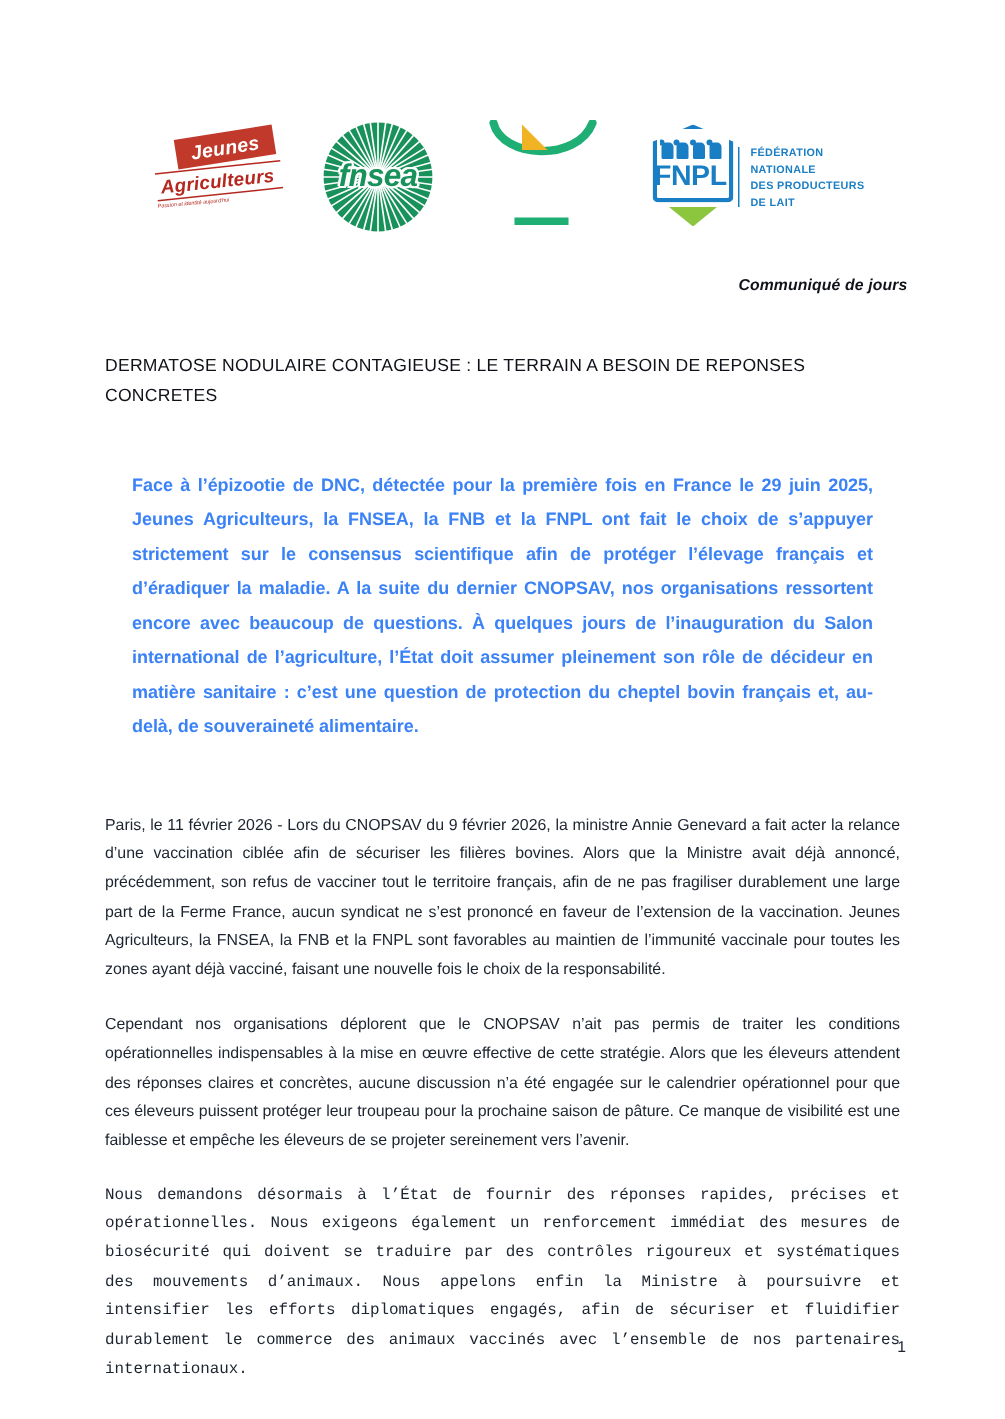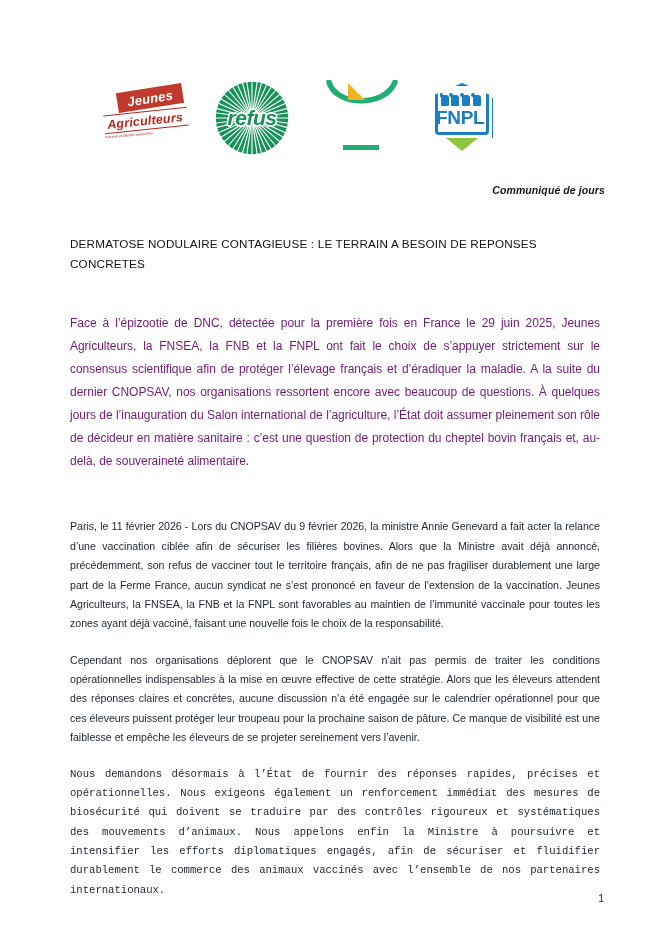--- a/index.html
+++ b/index.html
@@ -253,25 +253,25 @@
   }
   h1.doc-title {
     margin: 0;
     font-size: 11.7px;
     font-weight: normal;
     color: #0e1117;
     line-height: 1.72;
     letter-spacing: 0.18px;
   }
   .lede {
-    margin: 0;
+    margin: 18px;
     margin-top: 38px;
     font-size: 12px;
-    font-weight: normal;
-    color: #701a75;
+    font-weight: bold;
+    color: #3b82f6;
     line-height: 1.92;
     text-align: justify;
     letter-spacing: -0.03px;
   }
   .body-block {
     margin-top: 44px;
   }
   p.para {
     margin: 2px 0 17px 0;
     font-size: 10.6px;
@@ -348,21 +348,21 @@
               <line x1="50" y1="50" x2="8" y2="24"></line>
             <line x1="50" y1="50" x2="12.5" y2="18"></line>
               <line x1="50" y1="50" x2="18" y2="12.5"></line>
             <line x1="50" y1="50" x2="24" y2="8"></line>
               <line x1="50" y1="50" x2="30" y2="4.5"></line>
             <line x1="50" y1="50" x2="37" y2="2"></line>
               <line x1="50" y1="50" x2="43" y2="0.5"></line>
           </g>
         </svg>
       </div>
-      <div class="fnsea-word">refus</div>
+      <div class="fnsea-word">fnsea</div>
     </div>
 
     <div class="logo-fnb">
       <svg width="92" height="30" viewBox="0 0 92 30" style="position:absolute;left:0;top:0;" aria-hidden="true">
         <path d="M14 2 C 20 26, 70 28, 80 2" fill="none" stroke="#1fae73" stroke-width="5.5" stroke-linecap="round"></path>
         <path d="M33 3 L 33 20 L 50 20 Z" fill="#f0b323"></path>
         <path d="M33 3 L 50 20 L 50 3 Z" fill="#e8a11f" opacity="0.0"></path>
       </svg>
       <div class="fnb-underline"></div>
     </div>
@@ -373,20 +373,26 @@
         <div class="fnpl-cows">
           <span class="cow" style="left:1px;"></span>
           <span class="cow" style="left:11px;"></span>
           <span class="cow" style="left:22px;"></span>
           <span class="cow" style="left:33px;"></span>
         </div>
         <div class="fnpl-text">FNPL</div>
         <div class="fnpl-chevron"></div>
       </div>
       <div class="fnpl-divider"></div>
+      <div class="fnpl-sub">
+        <div>FÉDÉRATION</div>
+        <div>NATIONALE</div>
+        <div>DES PRODUCTEURS</div>
+        <div>DE LAIT</div>
+      </div>
     </div>
 
   </div>
 
   <div class="kicker">Communiqué de jours</div>
 
   <div class="content">
     <h1 class="doc-title">DERMATOSE NODULAIRE CONTAGIEUSE : LE TERRAIN A BESOIN DE REPONSES CONCRETES</h1>
     <p class="lede">Face à l’épizootie de DNC, détectée pour la première fois en France le 29 juin 2025, Jeunes Agriculteurs, la FNSEA, la FNB et la FNPL ont fait le choix de s’appuyer strictement sur le consensus scientifique afin de protéger l’élevage français et d’éradiquer la maladie. A la suite du dernier CNOPSAV, nos organisations ressortent encore avec beaucoup de questions. À quelques jours de l’inauguration du Salon international de l’agriculture, l’État doit assumer pleinement son rôle de décideur en matière sanitaire : c’est une question de protection du cheptel bovin français et, au-delà, de souveraineté alimentaire.</p>
     <div class="body-block">

